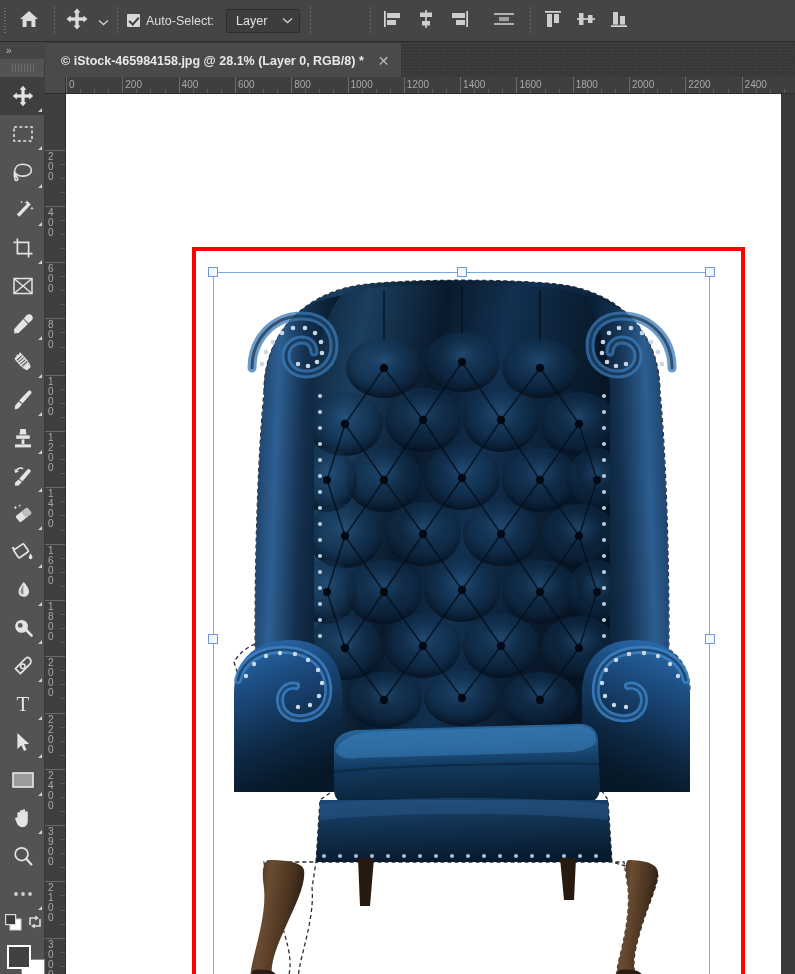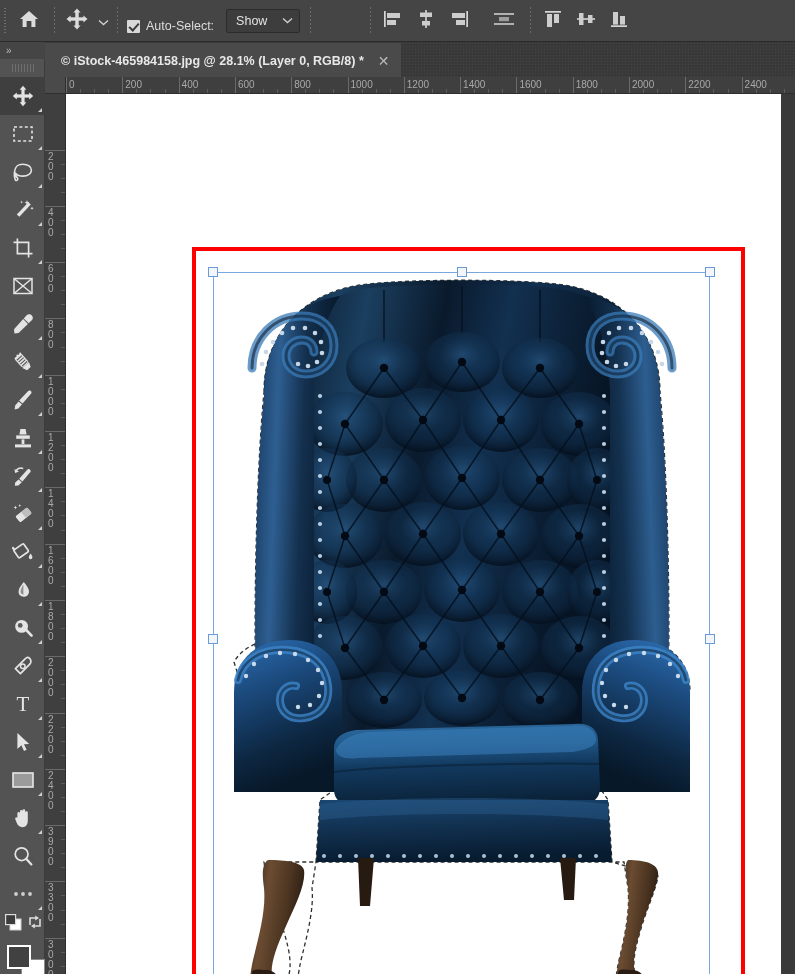--- a/index.html
+++ b/index.html
@@ -40,21 +40,21 @@
   .tool-preview {
     width: 34px; height: 42px;
     display: flex; align-items: center; justify-content: center;
   }
   .caret {
     width: 18px; height: 42px;
     display: flex; align-items: center; justify-content: center;
     cursor: pointer; color: #d4d4d4;
   }
   .chk-group {
-    display: flex; align-items: flex-end; gap: 6px;
+    display: flex; align-items: center; gap: 6px;
     height: 40px; padding: 8px 4px; cursor: pointer;
   }
   .chkbox {
     width: 13px; height: 13px; background: #d8d8d8;
     border-radius: 1px; position: relative; flex: none;
   }
   .chkbox::after {
     content: ""; position: absolute;
     left: 4px; top: 1px; width: 4px; height: 8px;
     border: solid #3a3a3a; border-width: 0 2px 2px 0;
@@ -291,21 +291,21 @@
   </div>
 
   <div class="vsep"></div>
 
   <div class="chk-group">
     <span class="chkbox"></span>
     <span class="opt-label">Auto-Select:</span>
   </div>
 
   <div class="select-box">
-    <span>Show</span>
+    <span>Layer</span>
     <span class="sc">
       <svg width="11" height="7" viewBox="0 0 11 7">
           <path d="M1 1.4 L5.5 5.6 L10 1.4" stroke="#cfcfcf" stroke-width="1.3" fill="none"></path>
         </svg>
     </span>
   </div>
 
   <div class="vsep" style="margin-left:10px"></div>
 
 
@@ -794,21 +794,21 @@
       <div class="vlabel" style="top: 676.8px;">2400</div>
       <div class="vtick minor" style="top: 688.875px;"></div>
       <div class="vtick minor" style="top: 702.95px;"></div>
       <div class="vtick minor" style="top: 717.025px;"></div>
       <div class="vtick" style="top: 731.1px;"></div>
       <div class="vlabel" style="top: 733.1px;">3900</div>
       <div class="vtick minor" style="top: 745.175px;"></div>
       <div class="vtick minor" style="top: 759.25px;"></div>
       <div class="vtick minor" style="top: 773.325px;"></div>
       <div class="vtick" style="top: 787.4px;"></div>
-      <div class="vlabel" style="top: 789.4px;">3300</div>
+      <div class="vlabel" style="top: 789.4px;">2100</div>
       <div class="vtick minor" style="top: 801.475px;"></div>
       <div class="vtick minor" style="top: 815.55px;"></div>
       <div class="vtick minor" style="top: 829.625px;"></div>
       <div class="vtick" style="top: 843.7px;"></div>
       <div class="vlabel" style="top: 845.7px;">3000</div>
       <div class="vtick minor" style="top: 857.775px;"></div>
       <div class="vtick minor" style="top: 871.85px;"></div>
     </div>
 
   <div id="canvas-wrap">

